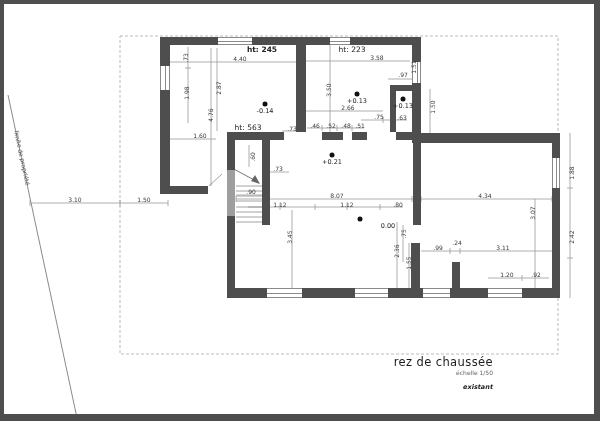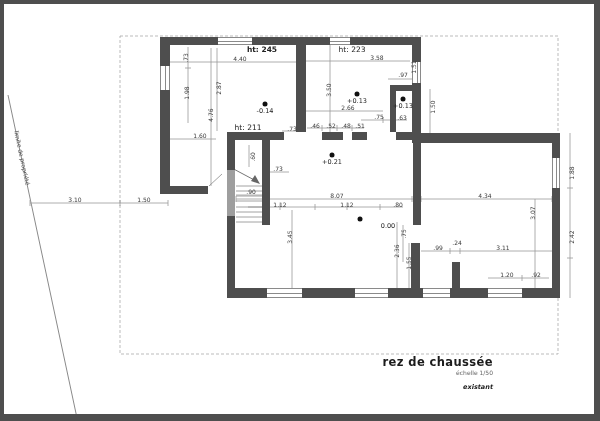--- a/index.html
+++ b/index.html
@@ -21,21 +21,21 @@
   .lbl.r{transform:translate(-50%,-50%) rotate(-90deg);}
   .ht{font-size:7.5px;color:#222;}
   .lvl{position:absolute;font-size:6.5px;color:#222;transform:translate(-50%,0);z-index:20;white-space:nowrap;}
   .dot{position:absolute;width:5px;height:5px;border-radius:50%;background:#111;
        transform:translate(-50%,-50%);z-index:20;}
   #boundary-label{position:absolute;font-size:6px;color:#555;white-space:nowrap;
        transform:rotate(78deg);transform-origin:left top;z-index:20;}
   #title-block{position:absolute;top:8px;right:17px;text-align:right;font-size:6.5px;
        line-height:8px;color:#333;letter-spacing:.3px;z-index:25;}
   #footer{position:absolute;top:356px;right:107px;text-align:right;z-index:25;color:#1c1c1c;}
-  #footer .t{font-weight:bold;font-size:11.5px;line-height:12px;letter-spacing:.4px;}
+  #footer .t{font-weight:normal;font-size:11.5px;line-height:12px;letter-spacing:.4px;}
   #footer .s{font-size:6px;color:#666;margin-top:1px;}
   #footer .e{font-weight:bold;font-size:6.5px;margin-top:7px;font-style:italic;}
 </style>
 </head>
 <body>
 
 <div id="stage">
   <div id="frame"></div>
 
   <svg id="plan-svg" width="600" height="421">
@@ -182,21 +182,21 @@
       <span class="lbl r" style="left: 253px; top: 157px;">.60</span>
       <span class="lbl r" style="left: 290px; top: 237px;">3.45</span>
       <span class="lbl r" style="left: 533px; top: 213px;">3.07</span>
       <span class="lbl r" style="left: 572px; top: 173px;">1.88</span>
       <span class="lbl r" style="left: 572px; top: 237px;">2.42</span>
       <span class="lbl r" style="left: 404px; top: 234px;">.75</span>
       <span class="lbl r" style="left: 397px; top: 251px;">2.36</span>
       <span class="lbl r" style="left: 409px; top: 263px;">1.55</span>
       <span class="lbl ht" style="left: 262px; top: 50px; font-weight: bold;">ht: 245</span>
       <span class="lbl ht" style="left: 352px; top: 50px; text-align: right;">ht: 223</span>
-      <span class="lbl ht" style="left: 248px; top: 128px;">ht: 211</span>
+      <span class="lbl ht" style="left: 248px; top: 128px;">ht: 563</span>
       <div class="dot" style="left: 265px; top: 104px;"></div>
       <span class="lvl" style="left: 265px; top: 107px;">-0.14</span>
       <div class="dot" style="left: 357px; top: 94px;"></div>
       <span class="lvl" style="left: 357px; top: 97px;">+0.13</span>
       <div class="dot" style="left: 403px; top: 99px;"></div>
       <span class="lvl" style="left: 403px; top: 102px;">+0.13</span>
       <div class="dot" style="left: 332px; top: 155px;"></div>
       <span class="lvl" style="left: 332px; top: 158px;">+0.21</span>
       <div class="dot" style="left: 360px; top: 219px;"></div>
       <span class="lvl" style="left: 372px; top: 222px; margin-left: 16px;">0.00</span>

